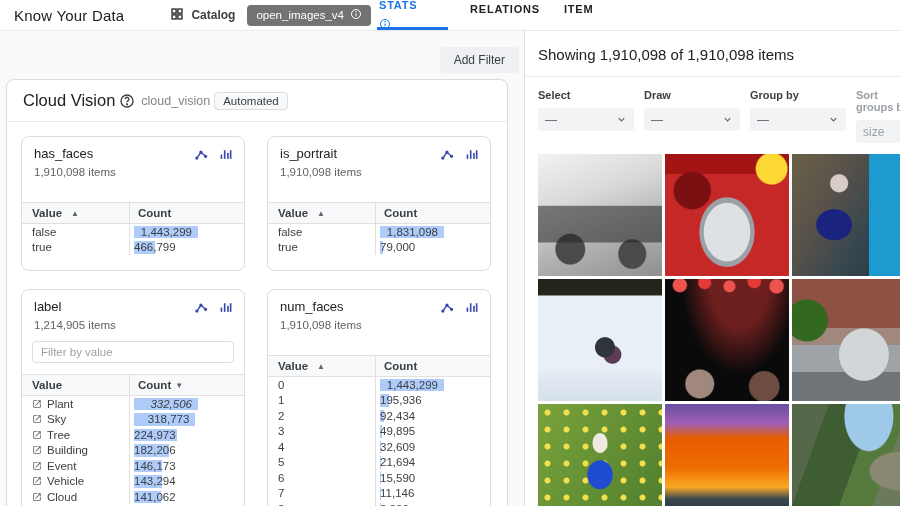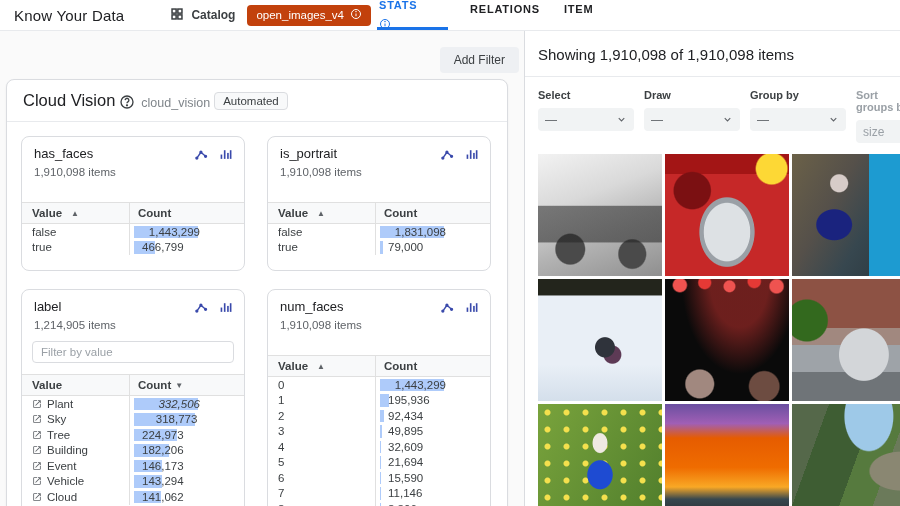--- a/index.html
+++ b/index.html
@@ -5,39 +5,39 @@
   * { box-sizing: border-box; margin: 0; padding: 0; }
   html,body { width:900px; height:506px; overflow:hidden; background:#fff;
     font-family:"Liberation Sans", sans-serif; color:#202124; }
 
   
   .topbar { height:31px; border-bottom:1px solid #e8eaed; display:flex; align-items:center;
     padding-left:14px; position:relative; background:#fff; }
   .logo { font-size:15px; letter-spacing:.2px; color:#202124; }
   .catalog { display:flex; align-items:center; gap:7px; margin-left:46px; font-size:12px;
     font-weight:700; color:#3c4043; cursor:pointer; }
-  .dataset-chip { margin-left:12px; background:#c2410c; color:#fff; border-radius:4px;
+  .dataset-chip { margin-left:12px; background:#737373; color:#fff; border-radius:4px;
     height:21px; display:flex; align-items:center; gap:6px; padding:0 9px; font-size:11.5px; cursor:pointer; }
   .tabs { position:absolute; left:377px; top:0; height:100%; display:flex; align-items:stretch; }
   .tab { display:flex; align-items:flex-start; gap:7px; font-size:11px; font-weight:700;
     letter-spacing:.8px; color:#202124; padding:0 2px; cursor:pointer; border-bottom:3px solid transparent; padding-top:3px;flex-direction:column; }
   .tab.active { color:#1a73e8; border-bottom-color:#1a73e8; width:71px; justify-content:center; }
   .tab + .tab { margin-left:20px; }
   .tab.item-tab { }
 
   
   .main { display:flex; height:475px; }
   .left-pane { width:525px; border-right:1px solid #dadce0; background:#fafafa; position:relative; overflow:hidden; }
   .add-filter { position:absolute; top:16px; right:5px; background:#eef0f3; border:none;
     border-radius:4px; padding:6px 14px; font-size:12px; font-weight:500; color:#3c4043;
     font-family:inherit; cursor:pointer; }
 
   .outer-card { position:absolute; top:48px; left:6px; width:502px; height:720px; background:#fff;
     border:1px solid #dadce0; border-radius:8px; box-shadow:0 1px 2px rgba(60,64,67,.08); }
-  .outer-head { display:flex; align-items:flex-end; gap:4px; padding:11px 16px; border-bottom:1px solid #e8eaed; }
+  .outer-head { display:flex; align-items:center; gap:4px; padding:11px 16px; border-bottom:1px solid #e8eaed; }
   .outer-title { font-size:16.5px; color:#202124; }
   .outer-id { font-size:12.5px; color:#80868b; margin-left:2px; }
   .badge { font-size:11.5px; color:#3c4043; background:#f8f9fa; border:1px solid #dadce0;
     border-radius:4px; padding:2px 8px; }
 
   .cards-grid { padding:14px; display:grid; grid-template-columns:224px 224px; column-gap:22px; row-gap:18px; }
   .subcard { border:1px solid #dadce0; border-radius:8px; background:#fff; padding-top:9px; }
   .subcard.short { height:135px; }
   .card-head { display:flex; align-items:center; justify-content:space-between; padding:0 12px; }
   .card-title { font-size:13px; font-weight:500; color:#202124; }
@@ -51,21 +51,21 @@
 
   .vtable { margin-top:24px; border-top:1px solid #e0e0e0; }
   .vtable.after-filter { margin-top:11px; }
   .thead { display:flex; background:#f8f9fa; border-bottom:1px solid #e0e0e0; height:21px;
     align-items:center; font-size:11.5px; font-weight:700; color:#3c4043; }
   .trow { display:flex; height:15.5px; align-items:center; font-size:11.5px; color:#3c4043; }
   .vcell { width:108px; padding-left:10px; border-right:1px solid #e0e0e0; height:100%;
     display:flex; align-items:center; gap:5px; overflow:hidden; white-space:nowrap; }
   .ccell { flex:1; position:relative; height:100%; display:flex; align-items:center; overflow:hidden; }
   .bar { position:absolute; left:4px; top:1.5px; bottom:1.5px; background:#aecbfa; }
-  .cnum { position:absolute; left:12px; z-index:1; white-space:nowrap; }
+  .cnum { position:absolute; left:4px; z-index:1; white-space:nowrap; }
   .sort-arrow { font-size:8px; color:#5f6368; margin-left:4px; }
 
   
   .right-pane { flex:1; background:#fff; overflow:hidden; }
   .showing { font-size:15px; color:#202124; padding:15px 0 13px 13px; border-bottom:1px solid #e8eaed; }
   .controls { display:flex; gap:10px; padding:12px 0 0 13px; }
   .ctrl { width:96px; flex:none; }
   .ctrl.small { width:62px; }
   .ctrl-label { font-size:11px; font-weight:700; color:#3c4043; margin-bottom:7px; }
   .ctrl.disabled .ctrl-label, .ctrl.disabled .sel-value { color:#9aa0a6; }

